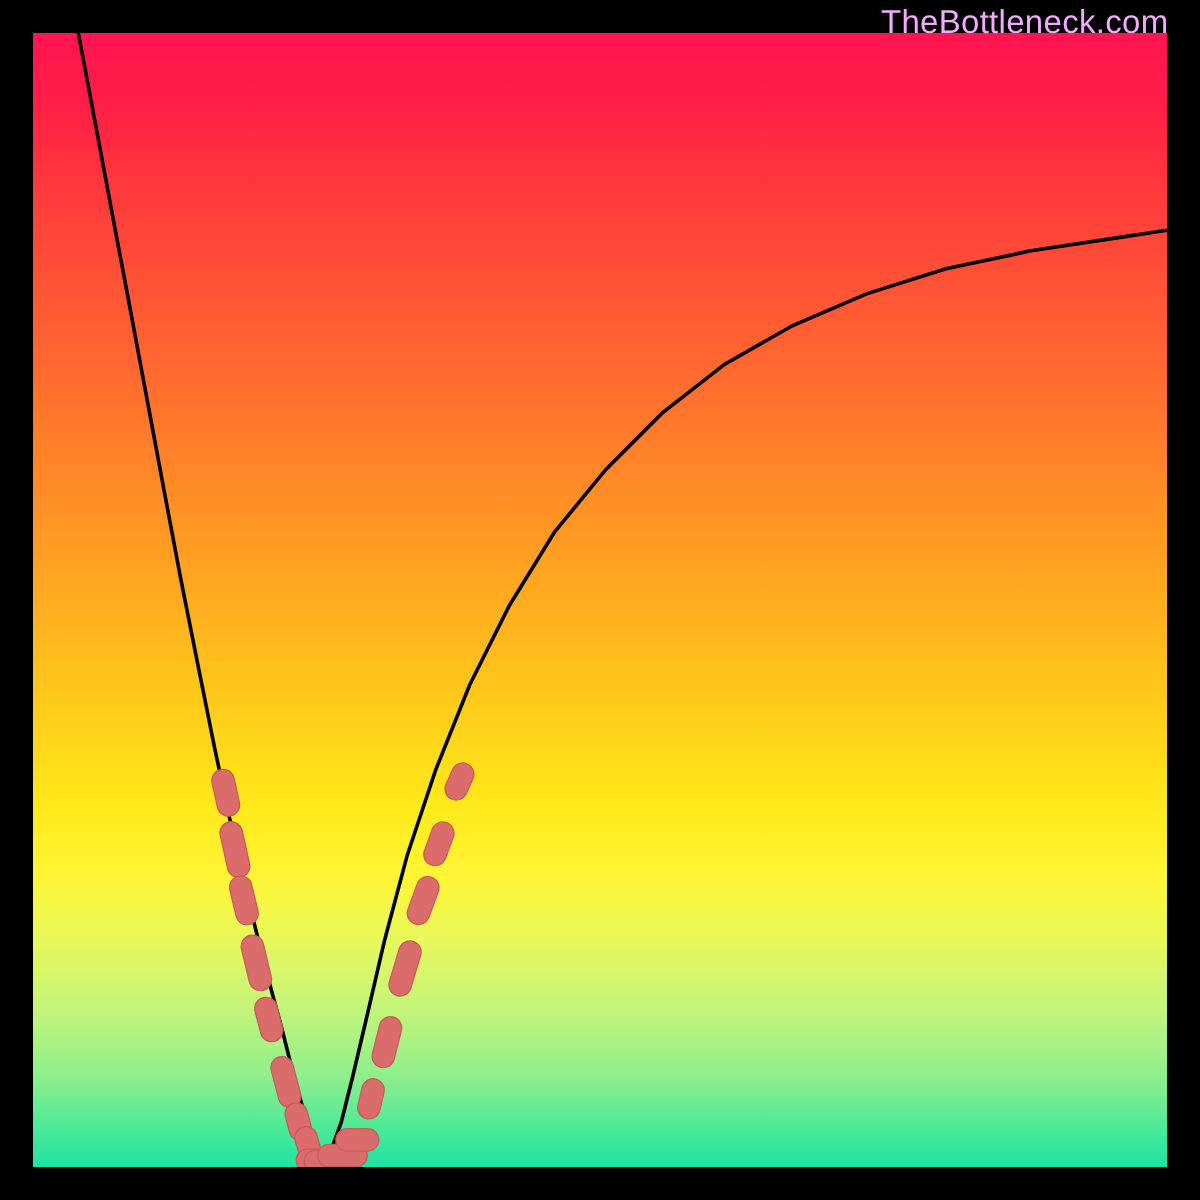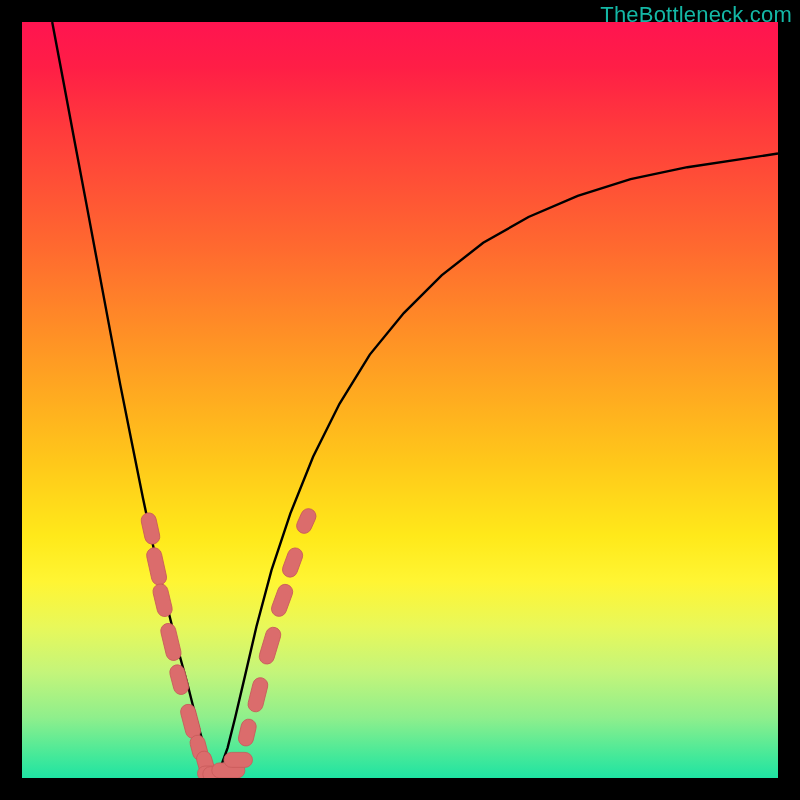--- a/index.html
+++ b/index.html
@@ -37,22 +37,22 @@
       #e8f85a 80%,
       #c4f57a 86%,
       #8fef8c 92%,
       #46e999 97%,
       #1fe3a3 100%
     );
   }
   .watermark {
     position: absolute;
     top: 2px;
-    right: 8px;
-    color: #14b8a6;
+    right: 21px;
+    color: #f0abfc;
     font-size: 22px;
     letter-spacing: 0.2px;
     font-weight: 400;
     user-select: none;
   }
   svg.curves {
     position: absolute;
     top: 0; left: 0;
   }
 </style>

